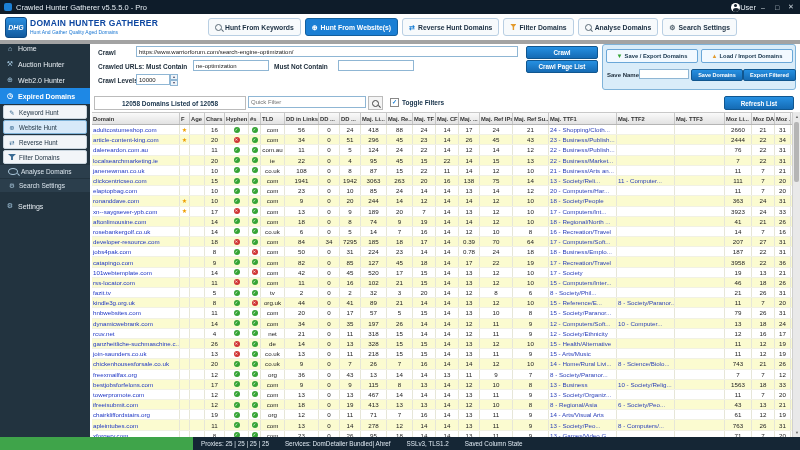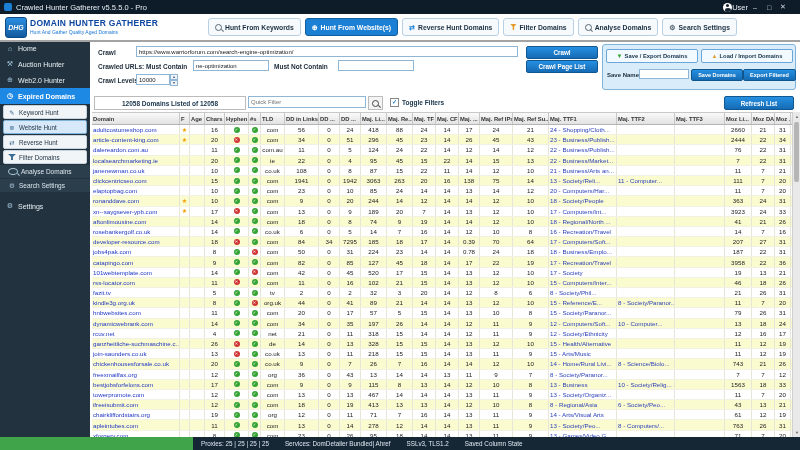--- a/index.html
+++ b/index.html
@@ -3,27 +3,27 @@
 <meta charset="utf-8">
 <title>Domain Hunter Gatherer</title>
 <style>
   html,body{margin:0;padding:0;}
   body{width:800px;height:450px;overflow:hidden;position:relative;background:#fff;
        font-family:"Liberation Sans",sans-serif;-webkit-font-smoothing:antialiased;}
   
   .titlebar{position:absolute;left:0;top:0;width:800px;height:14px;background:#0e1c2a;
             display:flex;align-items:center;color:#e6edf3;font-size:7.5px;z-index:30;}
   .app-ico{width:8px;height:8px;background:#1b7fd4;border-radius:2px;margin:0 4px;flex:none;}
-  .tb-right{margin-left:auto;display:flex;align-items:center;gap:0;padding-right:10px;}
+  .tb-right{margin-left:auto;display:flex;align-items:center;gap:0;padding-right:2px;}
   .person{width:9px;height:9px;border-radius:50%;background:#fff;position:relative;overflow:hidden;flex:none;}
   .person::before{content:"";position:absolute;top:1.5px;left:3px;width:3px;height:3px;border-radius:50%;background:#16222e;}
   .person::after{content:"";position:absolute;top:5.5px;left:1.5px;width:6px;height:4px;border-radius:50% 50% 0 0;background:#16222e;}
   .winbtn{width:14px;height:14px;display:flex;align-items:center;justify-content:center;font-size:7px;color:#cfd8e0;cursor:default;}
   
-  .header{position:absolute;left:0;top:14px;width:800px;height:26px;background:#fff;border-bottom:2px solid #a3a3a3;z-index:20;}
+  .header{position:absolute;left:0;top:14px;width:800px;height:26px;background:#fff;border-bottom:4px solid #a3a3a3;z-index:20;}
   .logo-shield{position:absolute;left:5px;top:3px;width:20px;height:19px;background:linear-gradient(#2a8fe0,#135a9e);
                color:#fff;font-weight:bold;font-style:italic;font-size:7px;display:flex;align-items:center;
                justify-content:center;border-radius:3px;border:1px solid #0d4a85;}
   .logo-name{position:absolute;left:30px;top:4px;font-size:8.5px;font-weight:bold;color:#0d47a1;letter-spacing:.3px;white-space:nowrap;}
   .logo-tag{position:absolute;left:30px;top:15px;font-size:5px;color:#1976d2;white-space:nowrap;}
   .tabs{position:absolute;left:208px;top:4px;height:18px;display:flex;gap:4px;}
   .tab{display:flex;align-items:center;gap:3px;padding:0 6px;border:1px solid #b9cfe3;border-radius:3px;
        background:#f7fafc;font-size:6.8px;font-weight:bold;color:#1b2f42;white-space:nowrap;}
   .tab.active{background:#1b7fd4;border-color:#135f9e;color:#fff;}
   .tico{flex:none;}

